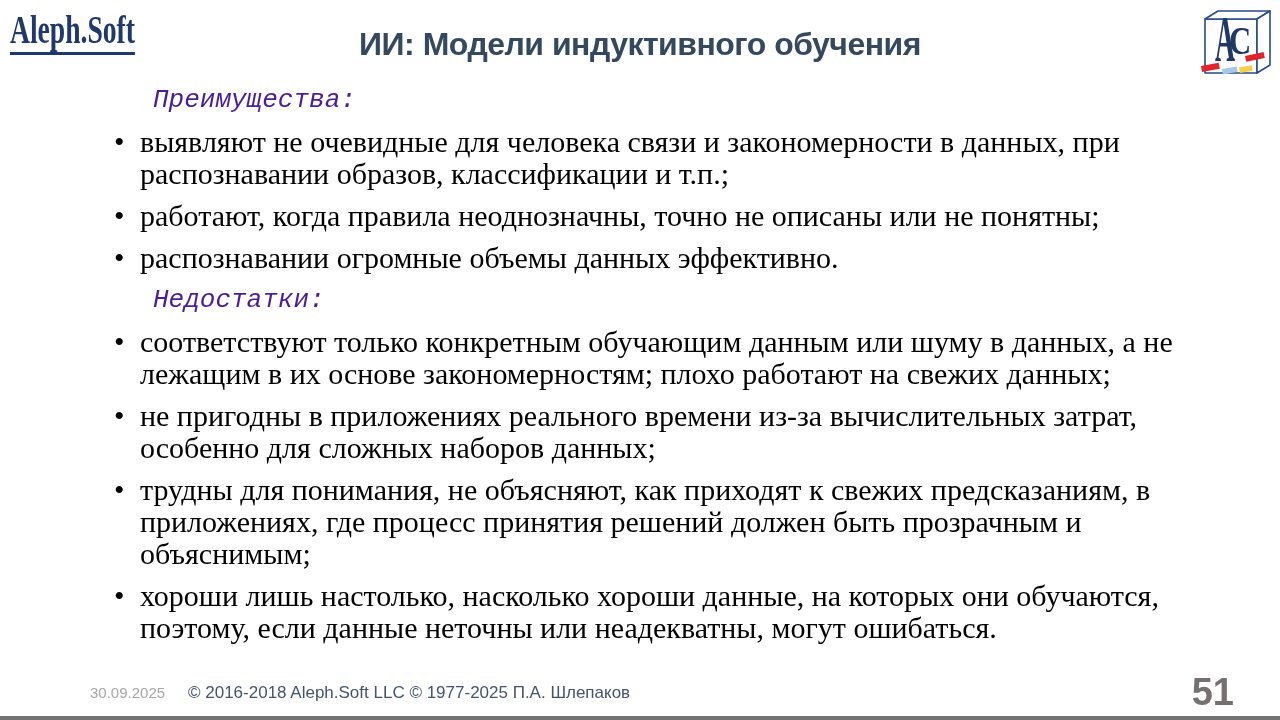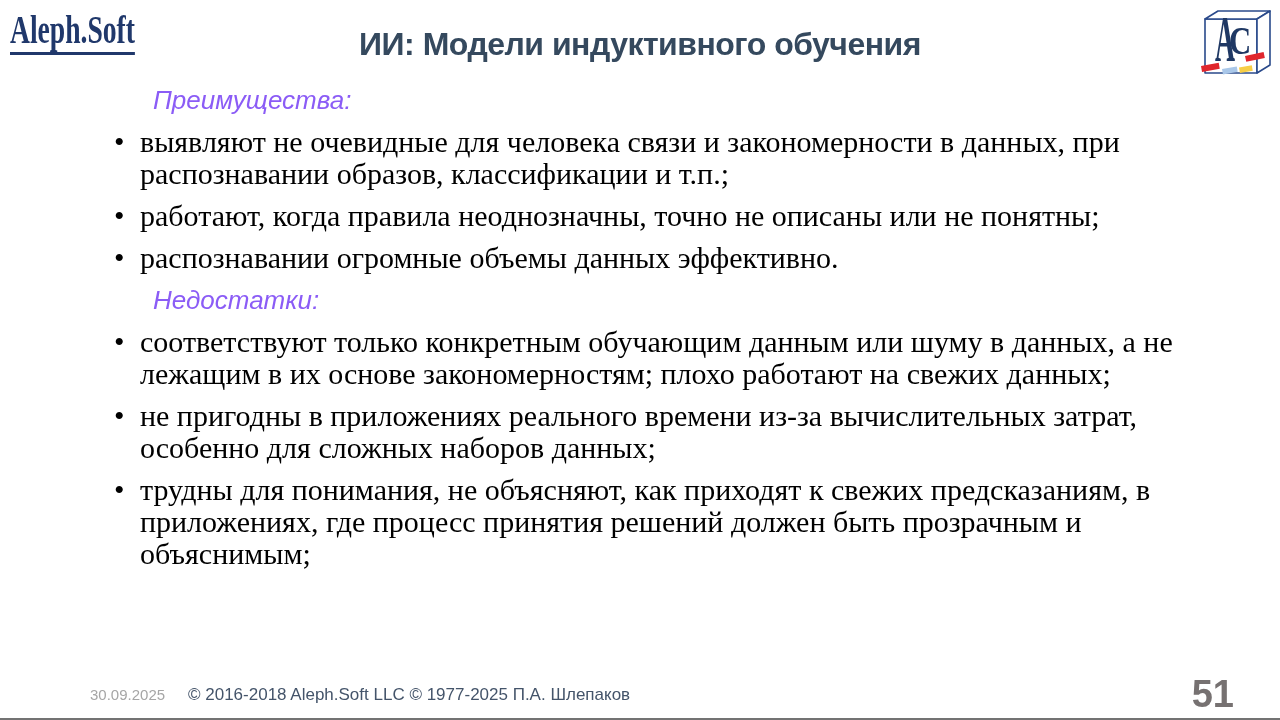--- a/index.html
+++ b/index.html
@@ -7,21 +7,21 @@
     width: 1280px; height: 720px;
     background: #ffffff;
     font-family: "Liberation Sans", sans-serif;
     overflow: hidden;
   }
   .slide {
     position: relative;
     width: 1280px; height: 720px;
     background: #ffffff;
     box-sizing: border-box;
-    border-bottom: 2px solid #737373;
+    border-bottom: 4px solid #737373;
   }
 
   
   .logo-text {
     position: absolute; left: 10px; top: 10px;
     font-family: "Liberation Serif", serif;
     font-weight: bold;
     font-size: 40px;
     line-height: 1.0;
     color: var(--c-logo, #20386B);
@@ -41,25 +41,25 @@
     letter-spacing: -0.5px;
     color: var(--c-title, #35495E);
   }
   .cube-logo { position: absolute; right: 6px; top: 8px; }
 
   
   .content {
     position: absolute; left: 112px; top: 84px; width: 1075px;
   }
   .section-heading {
-    font-family: Liberation Sans, sans-serif;
+    font-family: Liberation Mono, monospace;
     font-style: italic;
     font-size: 26px;
     line-height: 32px;
-    color: #8b5cf6;
+    color: #4c1d95;
     margin: 0 0 10px 41px;
   }
   ul.bullets { list-style: none; margin: 0; padding: 0; }
   ul.bullets li {
     position: relative;
     font-family: "Liberation Serif", serif;
     font-size: 30px;
     line-height: 32px;
     color: #000000;
     padding-left: 28px;
@@ -122,20 +122,21 @@
       <ul class="bullets">
         <li>выявляют не очевидные для человека связи и закономерности в данных, при распознавании образов, классификации и т.п.;</li>
         <li>работают, когда правила неоднозначны, точно не описаны или не понятны;</li>
         <li>распознавании огромные объемы данных эффективно.</li>
       </ul>
       <div class="section-heading">Недостатки:</div>
       <ul class="bullets">
         <li>соответствуют только конкретным обучающим данным или шуму в данных, а не лежащим в их основе закономерностям; плохо работают на свежих данных;</li>
         <li>не пригодны в приложениях реального времени из-за вычислительных затрат, особенно для сложных наборов данных;</li>
         <li>трудны для понимания, не объясняют, как приходят к свежих предсказаниям, в приложениях, где процесс принятия решений должен быть прозрачным и объяснимым;</li>
+        <li>хороши лишь настолько, насколько хороши данные, на которых они обучаются, поэтому, если данные неточны или неадекватны, могут ошибаться.</li>
       </ul>
     </main>
 
   <span class="footer-date">30.09.2025</span>
 
   <span class="footer-copyright">© 2016-2018 Aleph.Soft LLC © 1977-2025 П.А. Шлепаков</span>
 
   <span class="page-number">51</span>
 
 </div>

